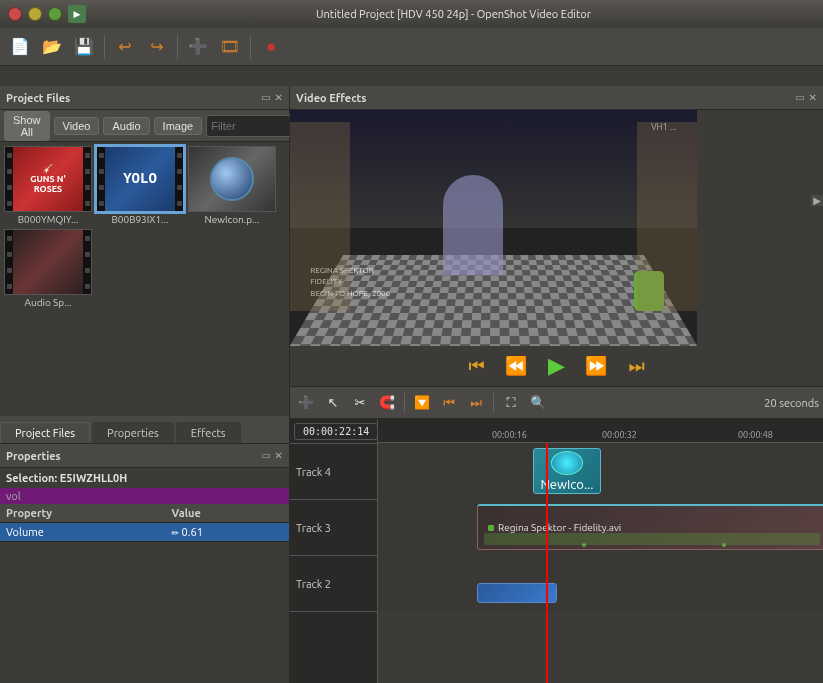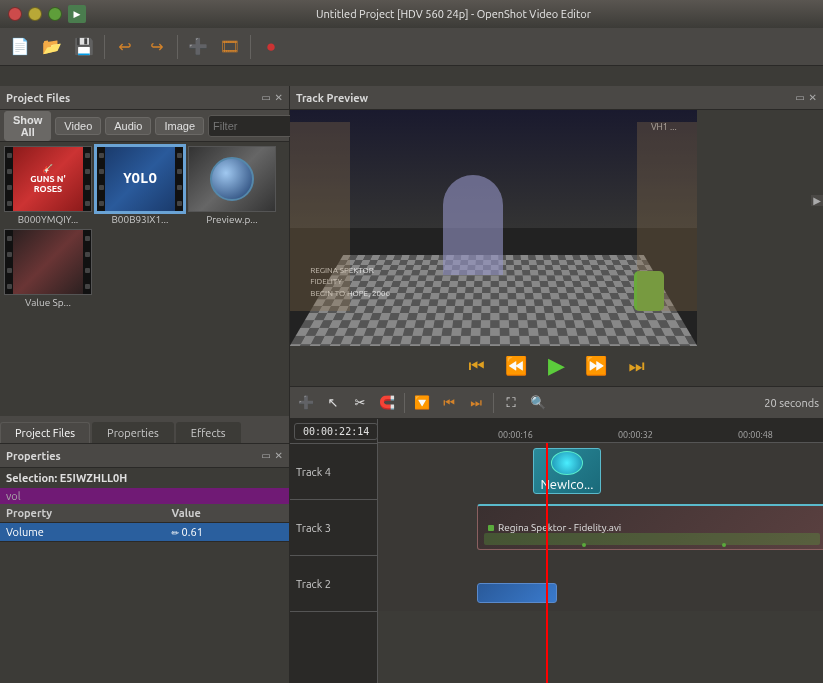--- a/index.html
+++ b/index.html
@@ -130,21 +130,20 @@
       padding: 2px 8px;
       background: #5a5855;
       border: 1px solid #6a6865;
       border-radius: 3px;
       color: #e0e0e0;
       font-size: 11px;
       cursor: pointer;
     }
     .filter-btn.active {
       background: #6a6865;
-      font-weight: bold;
     }
     .filter-input {
       flex: 1;
       height: 22px;
       background: #2a2927;
       border: 1px solid #5a5855;
       border-radius: 3px;
       color: #e0e0e0;
       padding: 0 4px;
       font-size: 11px;
@@ -475,21 +474,21 @@
     }
   </style>
 </head>
 <body>
 
 <div id="titlebar">
   <span class="win-btn close"></span>
   <span class="win-btn min"></span>
   <span class="win-btn max"></span>
   <div class="app-icon">▶</div>
-  <div id="titlebar-title">Untitled Project [HDV 560 24p] - OpenShot Video Editor</div>
+  <div id="titlebar-title">Untitled Project [HDV 450 24p] - OpenShot Video Editor</div>
 </div>
 
 <div id="toolbar">
   <button class="tb-btn" title="New">📄</button>
   <button class="tb-btn" title="Open">📂</button>
   <button class="tb-btn" title="Save" style="color:#5aaa3c">💾</button>
   <div class="tb-sep"></div>
   <button class="tb-btn" title="Undo" style="color:#d4832a">↩</button>
   <button class="tb-btn" title="Redo" style="color:#d4832a">↪</button>
   <div class="tb-sep"></div>
@@ -560,40 +559,40 @@
           </div>
           <div class="thumb-label">B00B93IX1...</div>
         </div>
 
         <div class="thumb-item">
           <div class="thumb-img">
             <div style="width:100%;height:100%;background:linear-gradient(135deg,#333,#666,#333);display:flex;align-items:center;justify-content:center;">
               <div style="width:44px;height:44px;border-radius:50%;background:radial-gradient(circle at 35% 35%, #a0c8f0, #1a3a6b);border:2px solid #5588aa;"></div>
             </div>
           </div>
-          <div class="thumb-label">Preview.p...</div>
+          <div class="thumb-label">NewIcon.p...</div>
         </div>
 
         <div class="thumb-item">
           <div class="thumb-img">
             <div class="film-strip left">
               <div class="film-hole"></div>
                 <div class="film-hole"></div>
                 <div class="film-hole"></div>
                 <div class="film-hole"></div>
             </div>
             <div style="width:72px;height:66px;background:linear-gradient(135deg,#2a2020,#6a3535,#2a2020);"></div>
             <div class="film-strip right">
               <div class="film-hole"></div>
                 <div class="film-hole"></div>
                 <div class="film-hole"></div>
                 <div class="film-hole"></div>
             </div>
           </div>
-          <div class="thumb-label">Value Sp...</div>
+          <div class="thumb-label">Audio Sp...</div>
         </div>
       </div>
 
       <div style="position:absolute;right:0;top:80px;height:240px;display:flex;align-items:center;">
         <div class="scroll-arrow">▶</div>
       </div>
     </div>
 
     <div id="bottom-tabs">
       <div class="tab-btn active">Project Files</div>
@@ -631,21 +630,21 @@
         </table>
       </div>
     </div>
 
   </div>
 
   <div id="right-panel">
 
     <div id="video-preview-area">
       <div class="panel-header">
-        <span>Track Preview</span>
+        <span>Video Effects</span>
         <div class="panel-header-icons">
           <span class="panel-icon">▭</span>
           <span class="panel-icon">✕</span>
         </div>
       </div>
       <div id="preview-canvas">
 
         <div style="width:100%;height:100%;background:#222;position:relative;overflow:hidden;">
 
           <div style="position:absolute;bottom:0;left:0;right:0;height:60%;background:
@@ -705,22 +704,22 @@
             <span class="timestamp-box" style="font-size:10px;">00:00:22:14</span>
           </div>
           <div class="track-label-row">Track 4</div>
           <div class="track-label-row">Track 3</div>
           <div class="track-label-row">Track 2</div>
         </div>
 
         <div id="timeline-ruler-tracks" style="position:relative;">
 
           <div id="timeline-ruler">
-            <span class="ruler-label" style="left:120px;">00:00:16</span>
-            <span class="ruler-label" style="left:240px;">00:00:32</span>
+            <span class="ruler-label" style="left:114px;">00:00:16</span>
+            <span class="ruler-label" style="left:224px;">00:00:32</span>
             <span class="ruler-label" style="left:360px;">00:00:48</span>
           </div>
 
           <div id="tracks-container" style="position:relative;flex:1;overflow:hidden;">
 
             <div class="playhead-line" style="left:168px;top:0;"></div>
 
             <div class="track-row">
               <div class="track-content" style="position:relative;width:100%;height:56px;">
 

